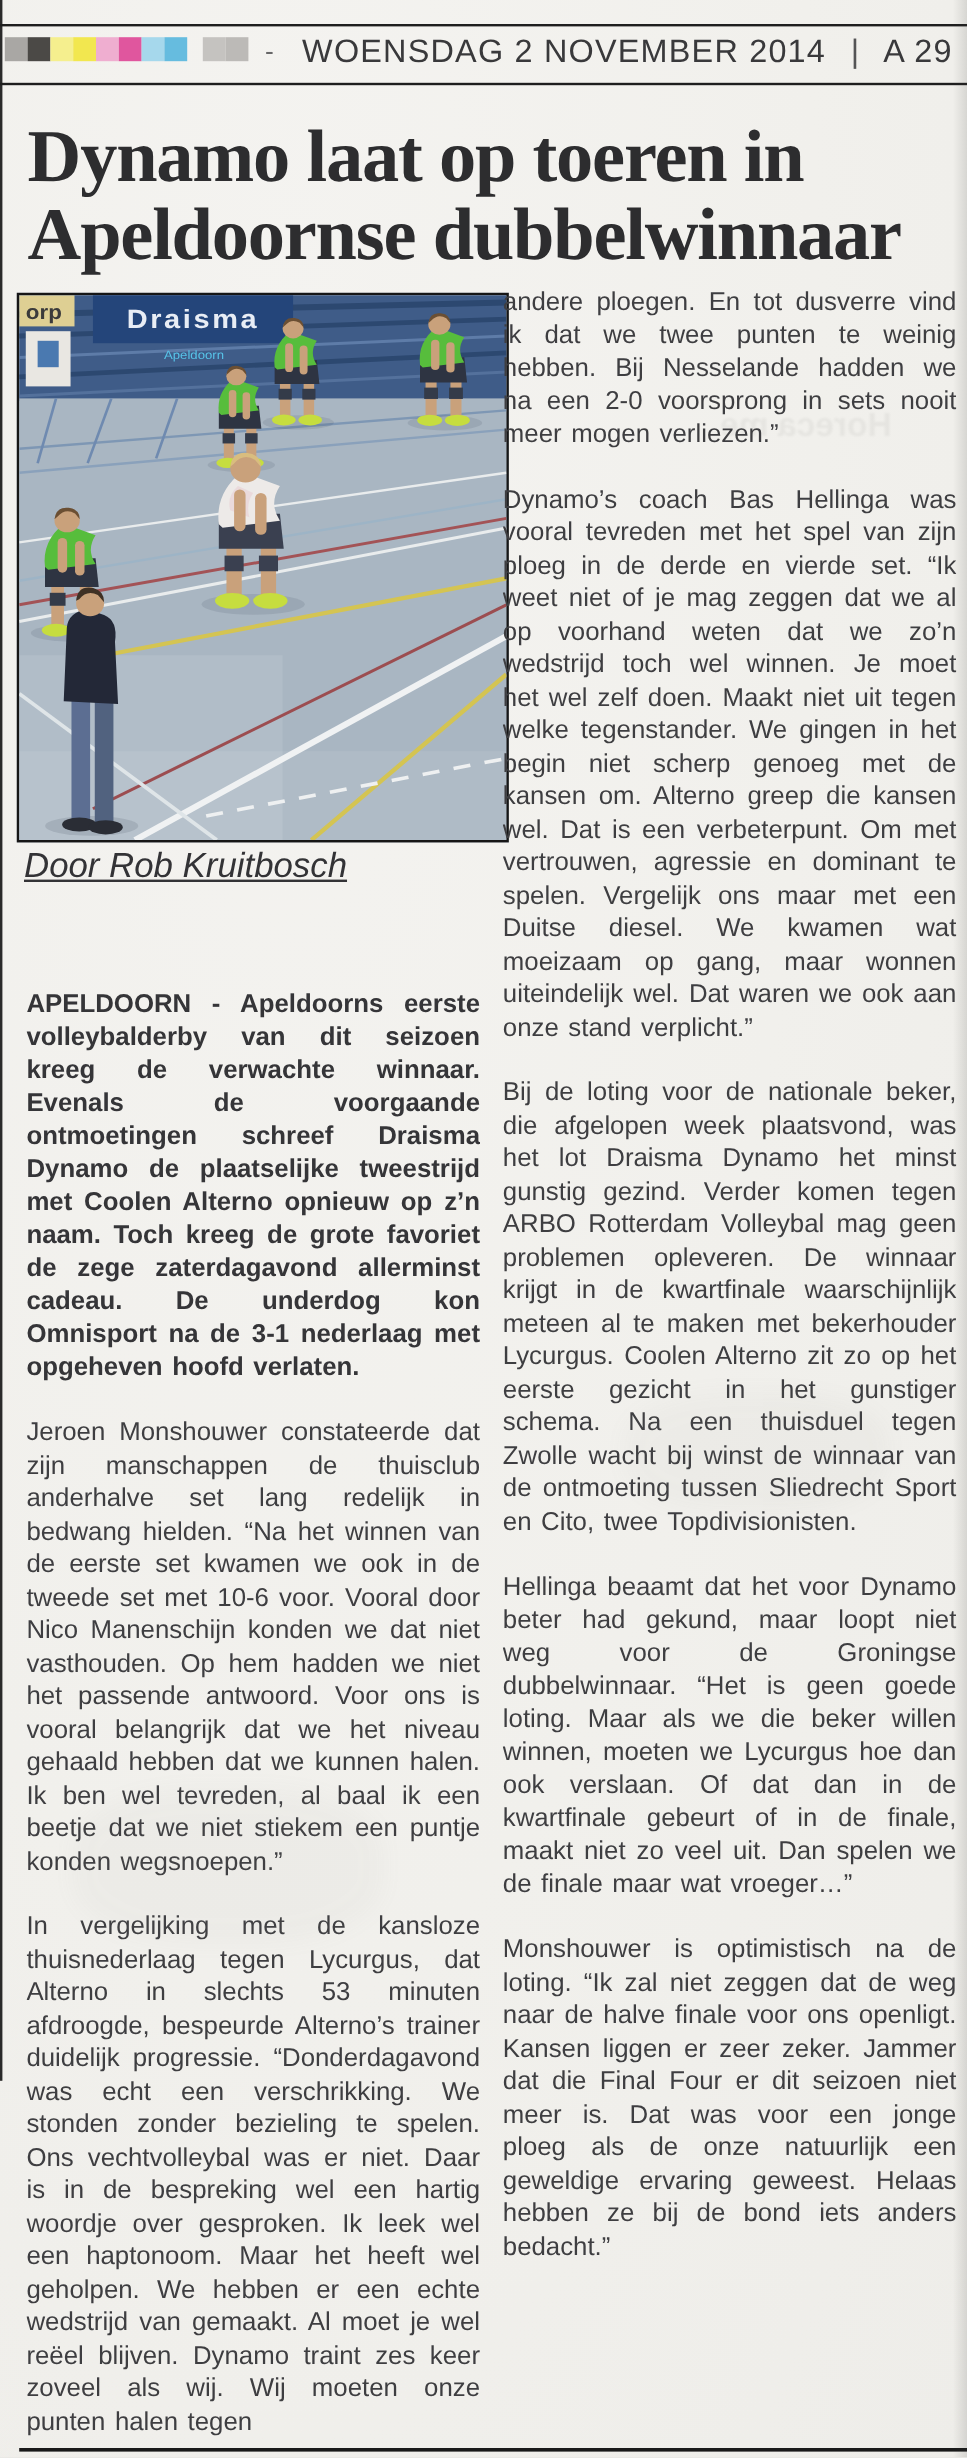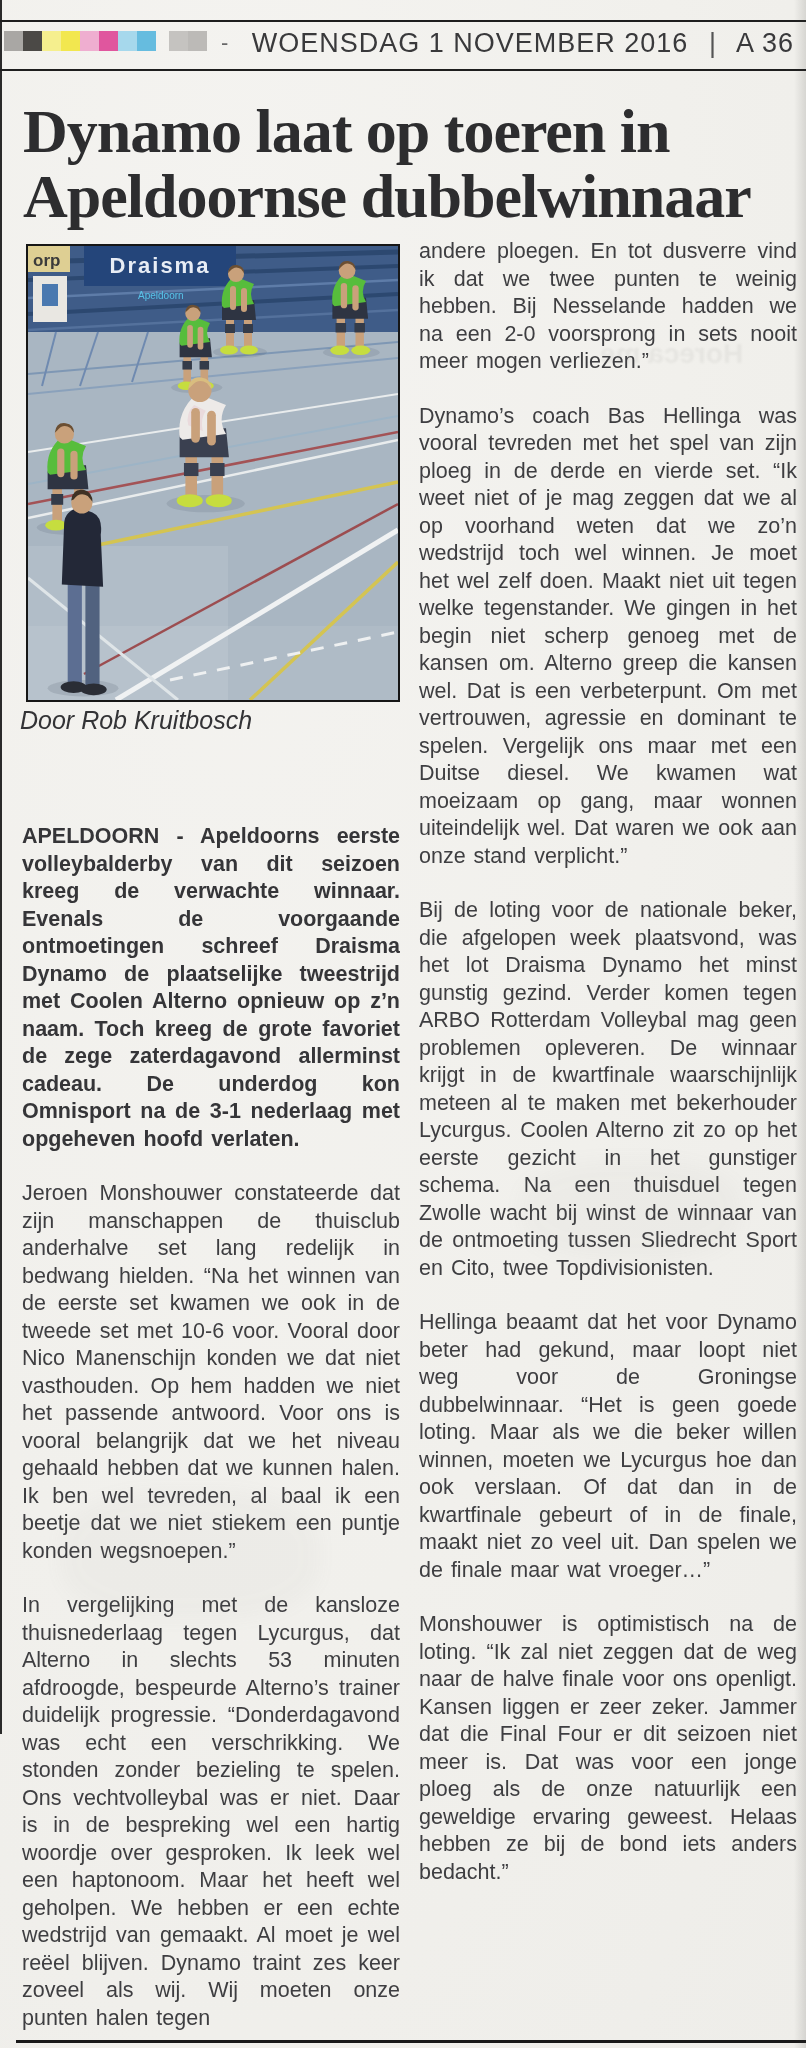--- a/index.html
+++ b/index.html
@@ -25,27 +25,27 @@
   .masthead .tick{font-size:22px; opacity:.75; margin-right:14px; vertical-align:2px;}
   .masthead .sep{margin:0 12px; font-weight:300; opacity:.85;}
 
   .headline{
     position:absolute; left:8px; top:84px; width:796px;
     font-family:"Liberation Serif", serif; font-weight:bold;
     font-size:62px; line-height:65px; letter-spacing:-1px; color:#2d2d2f;
   }
 
   .photo-frame{
-    position:absolute; left:26px; top:244px; width:374px; height:458px;
+    position:absolute; left:14px; top:244px; width:410px; height:458px;
     border:2px solid #161616; box-sizing:border-box; background:#aebac5;
   }
   .photo-frame svg{display:block; width:100%; height:100%;}
 
   .caption{
-    position:absolute; left:20px; top:706px; font-size:25px; font-style:italic; color:#333336;
+    position:absolute; left:20px; top:706px; font-size:29px; font-style:italic; color:#333336;text-decoration:underline;
   }
 
   .col{
     position:absolute; width:378px; text-align:justify;
     font-size:21.5px; line-height:27.5px; word-spacing:2px; color:#3e3e41;
     overflow:hidden;
   }
   .col p{margin:0 0 27px 0;}
   .col p.lead{font-weight:bold; color:#353538;}
   .col-left{left:22px; top:782px; height:1284px;margin-top:41px;}
@@ -76,23 +76,23 @@
       <div class="swatch" style="background: rgb(239, 174, 208);"></div>
       <div class="swatch" style="background: rgb(224, 86, 158);"></div>
       <div class="swatch" style="background: rgb(166, 216, 236);"></div>
       <div class="swatch" style="background: rgb(102, 188, 223);"></div>
       <div class="swatch swatch-gap" style="background: rgb(197, 195, 192);"></div>
       <div class="swatch" style="background: rgb(188, 186, 183);"></div>
     </div>
 
   <div class="masthead">
     <span class="tick">-</span>
-    <span>WOENSDAG 1 NOVEMBER 2016</span>
+    <span>WOENSDAG 2 NOVEMBER 2014</span>
     <span class="sep">|</span>
-    <span>A 36</span>
+    <span>A 29</span>
   </div>
 
   <div class="rule rule-mid"></div>
 
   <h1 class="headline" style="margin:15px;">
     <div>Dynamo laat op toeren in</div>
     <div>Apeldoornse dubbelwinnaar</div>
   </h1>
 
   <div class="vrule-left"></div>

